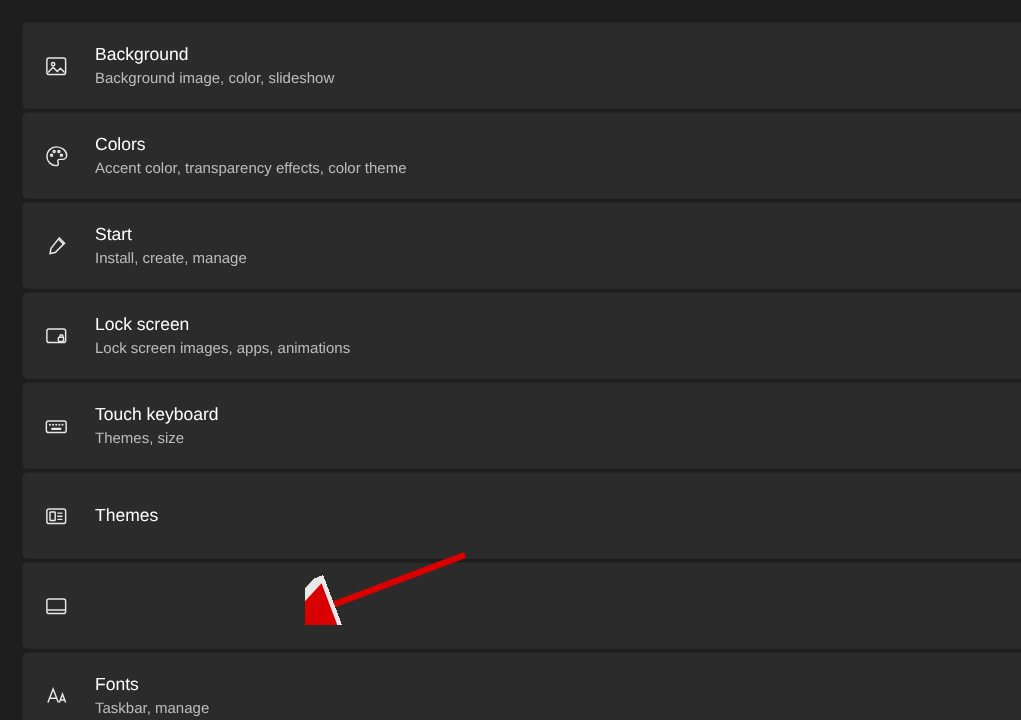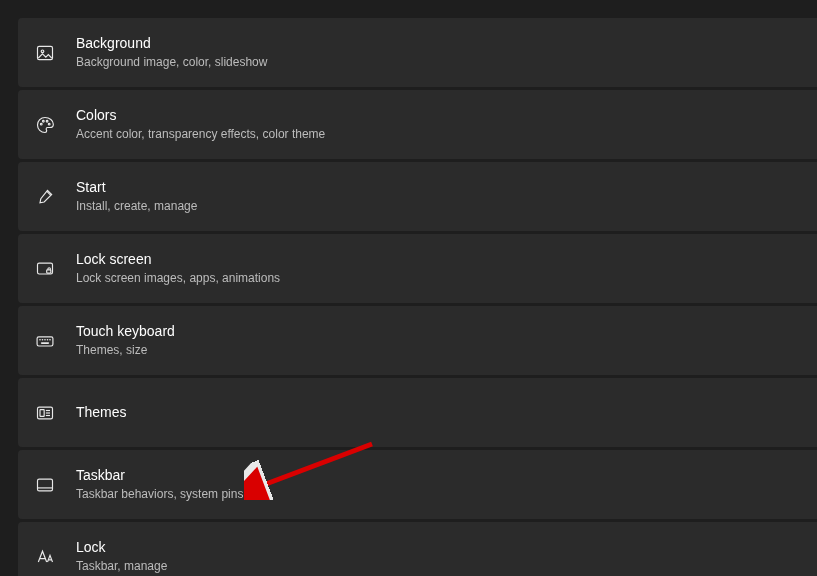--- a/index.html
+++ b/index.html
@@ -152,35 +152,31 @@
     </div>
   </div>
 
   <div class="item">
     <span class="icon">
       <svg width="20" height="20" viewBox="0 0 24 24">
           <rect x="3" y="5" width="18" height="14" rx="2"></rect>
           <line x1="3" y1="15.5" x2="21" y2="15.5"></line>
         </svg>
     </span>
-    <div class="txt">
-      <div class="title">Taskbar</div>
-      <div class="desc">Taskbar behaviors, system pins</div>
-    </div>
   </div>
 
   <div class="item">
     <span class="icon">
       <svg width="20" height="20" viewBox="0 0 24 24">
           <path d="M4 18l5-13 5 13M6 14h6"></path>
           <path d="M15 18l3-8 3 8M16 15.5h4"></path>
         </svg>
     </span>
     <div class="txt">
-      <div class="title">Lock</div>
+      <div class="title">Fonts</div>
       <div class="desc">Taskbar, manage</div>
     </div>
   </div>
 
 </div>
 
 <svg class="arrow" width="140" height="60">
   <defs>
     <marker id="ah" markerWidth="10" markerHeight="10" refX="2" refY="5" orient="auto">
       <path d="M0 0 L10 5 L0 10 z" fill="#d90000"></path>

